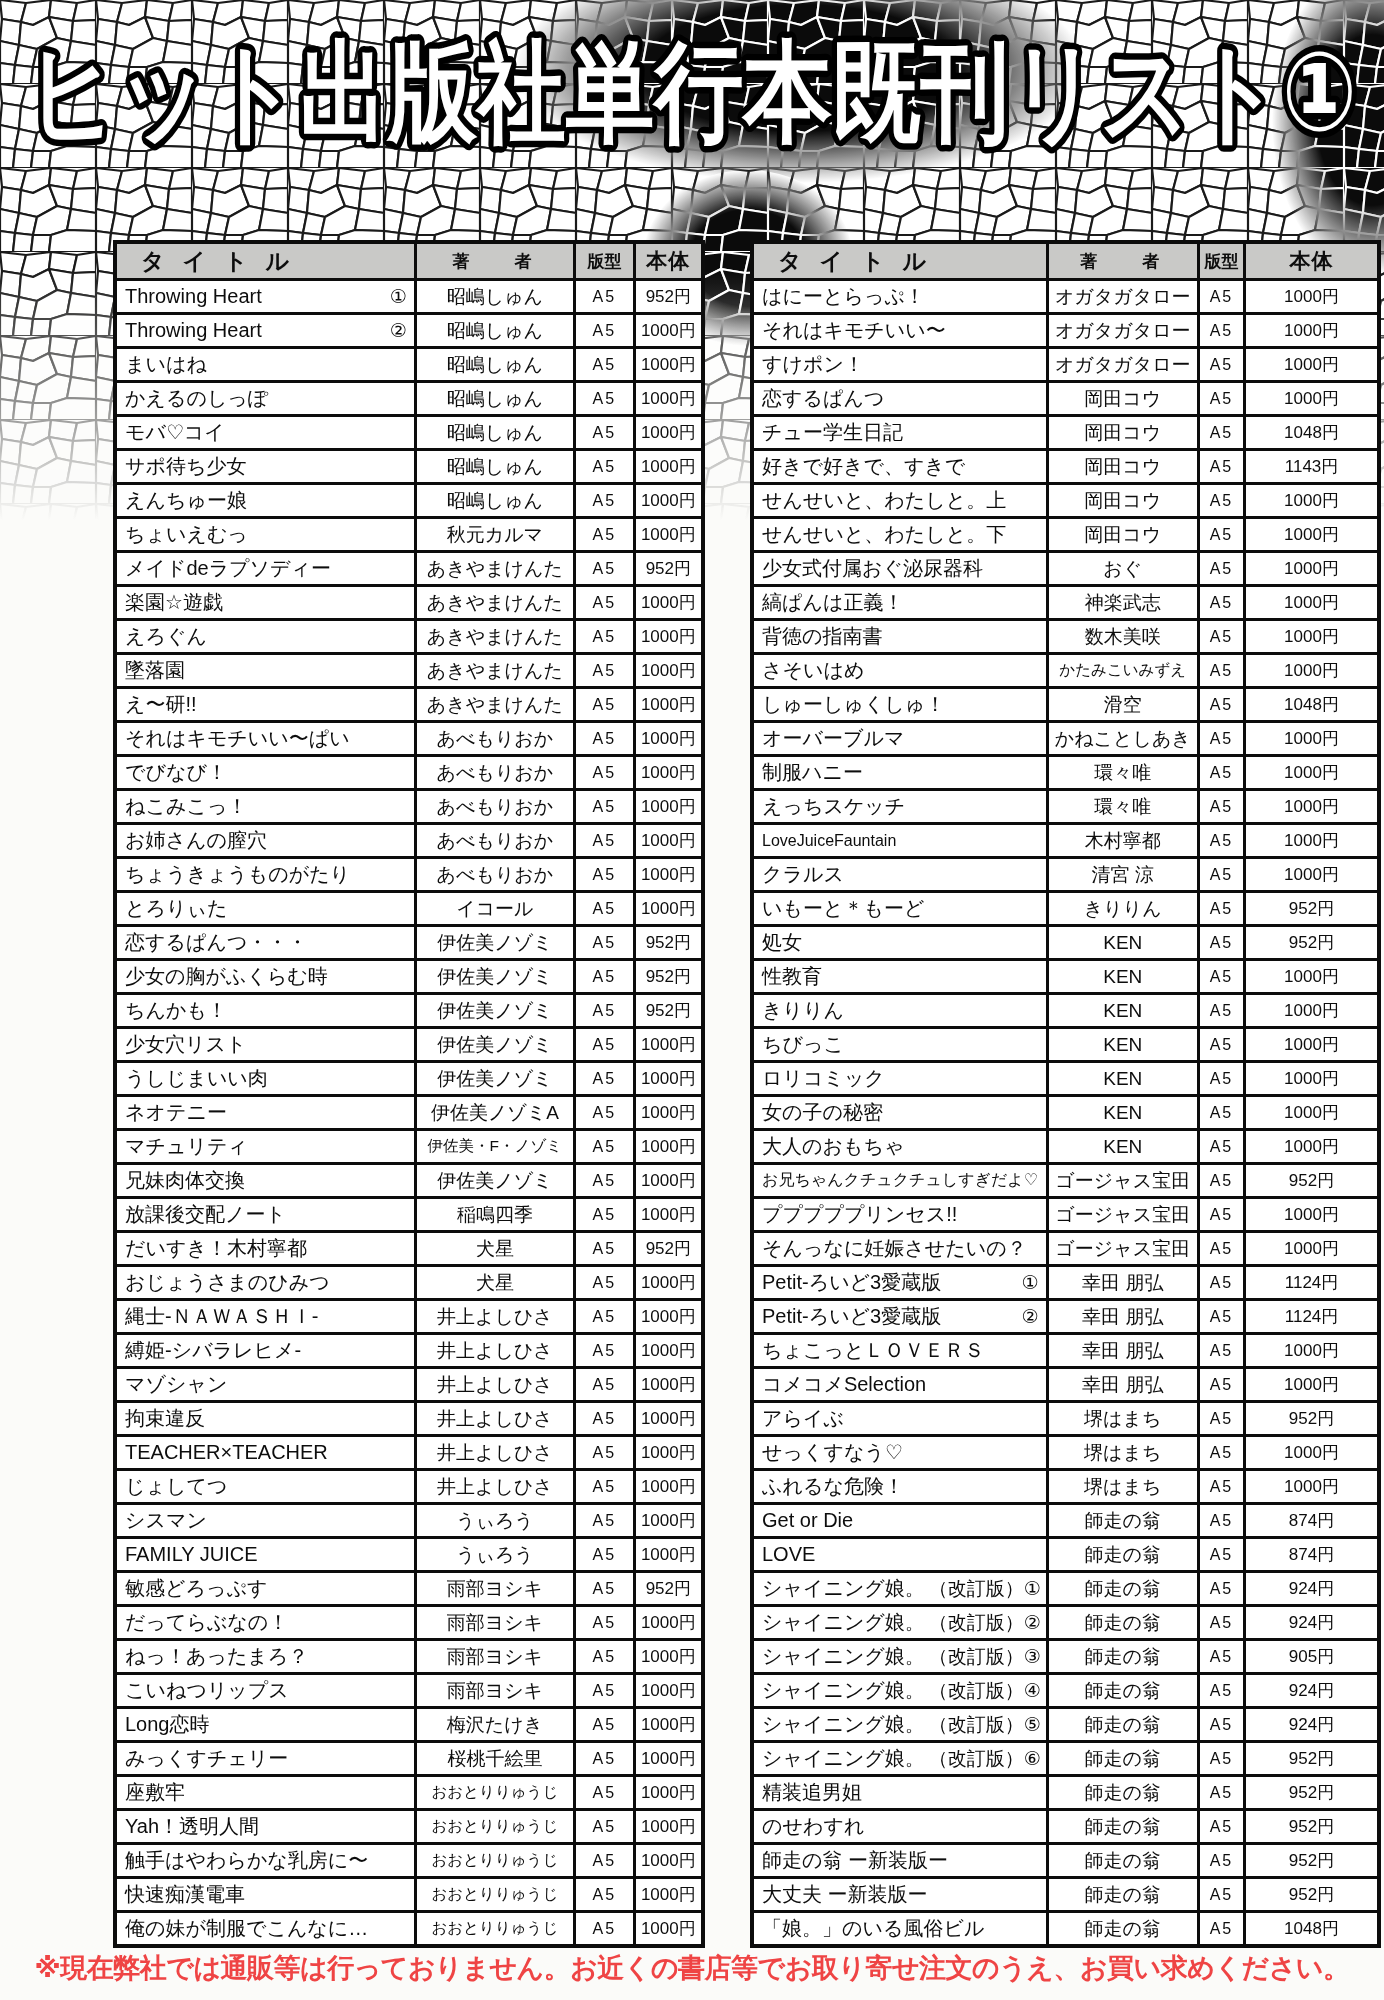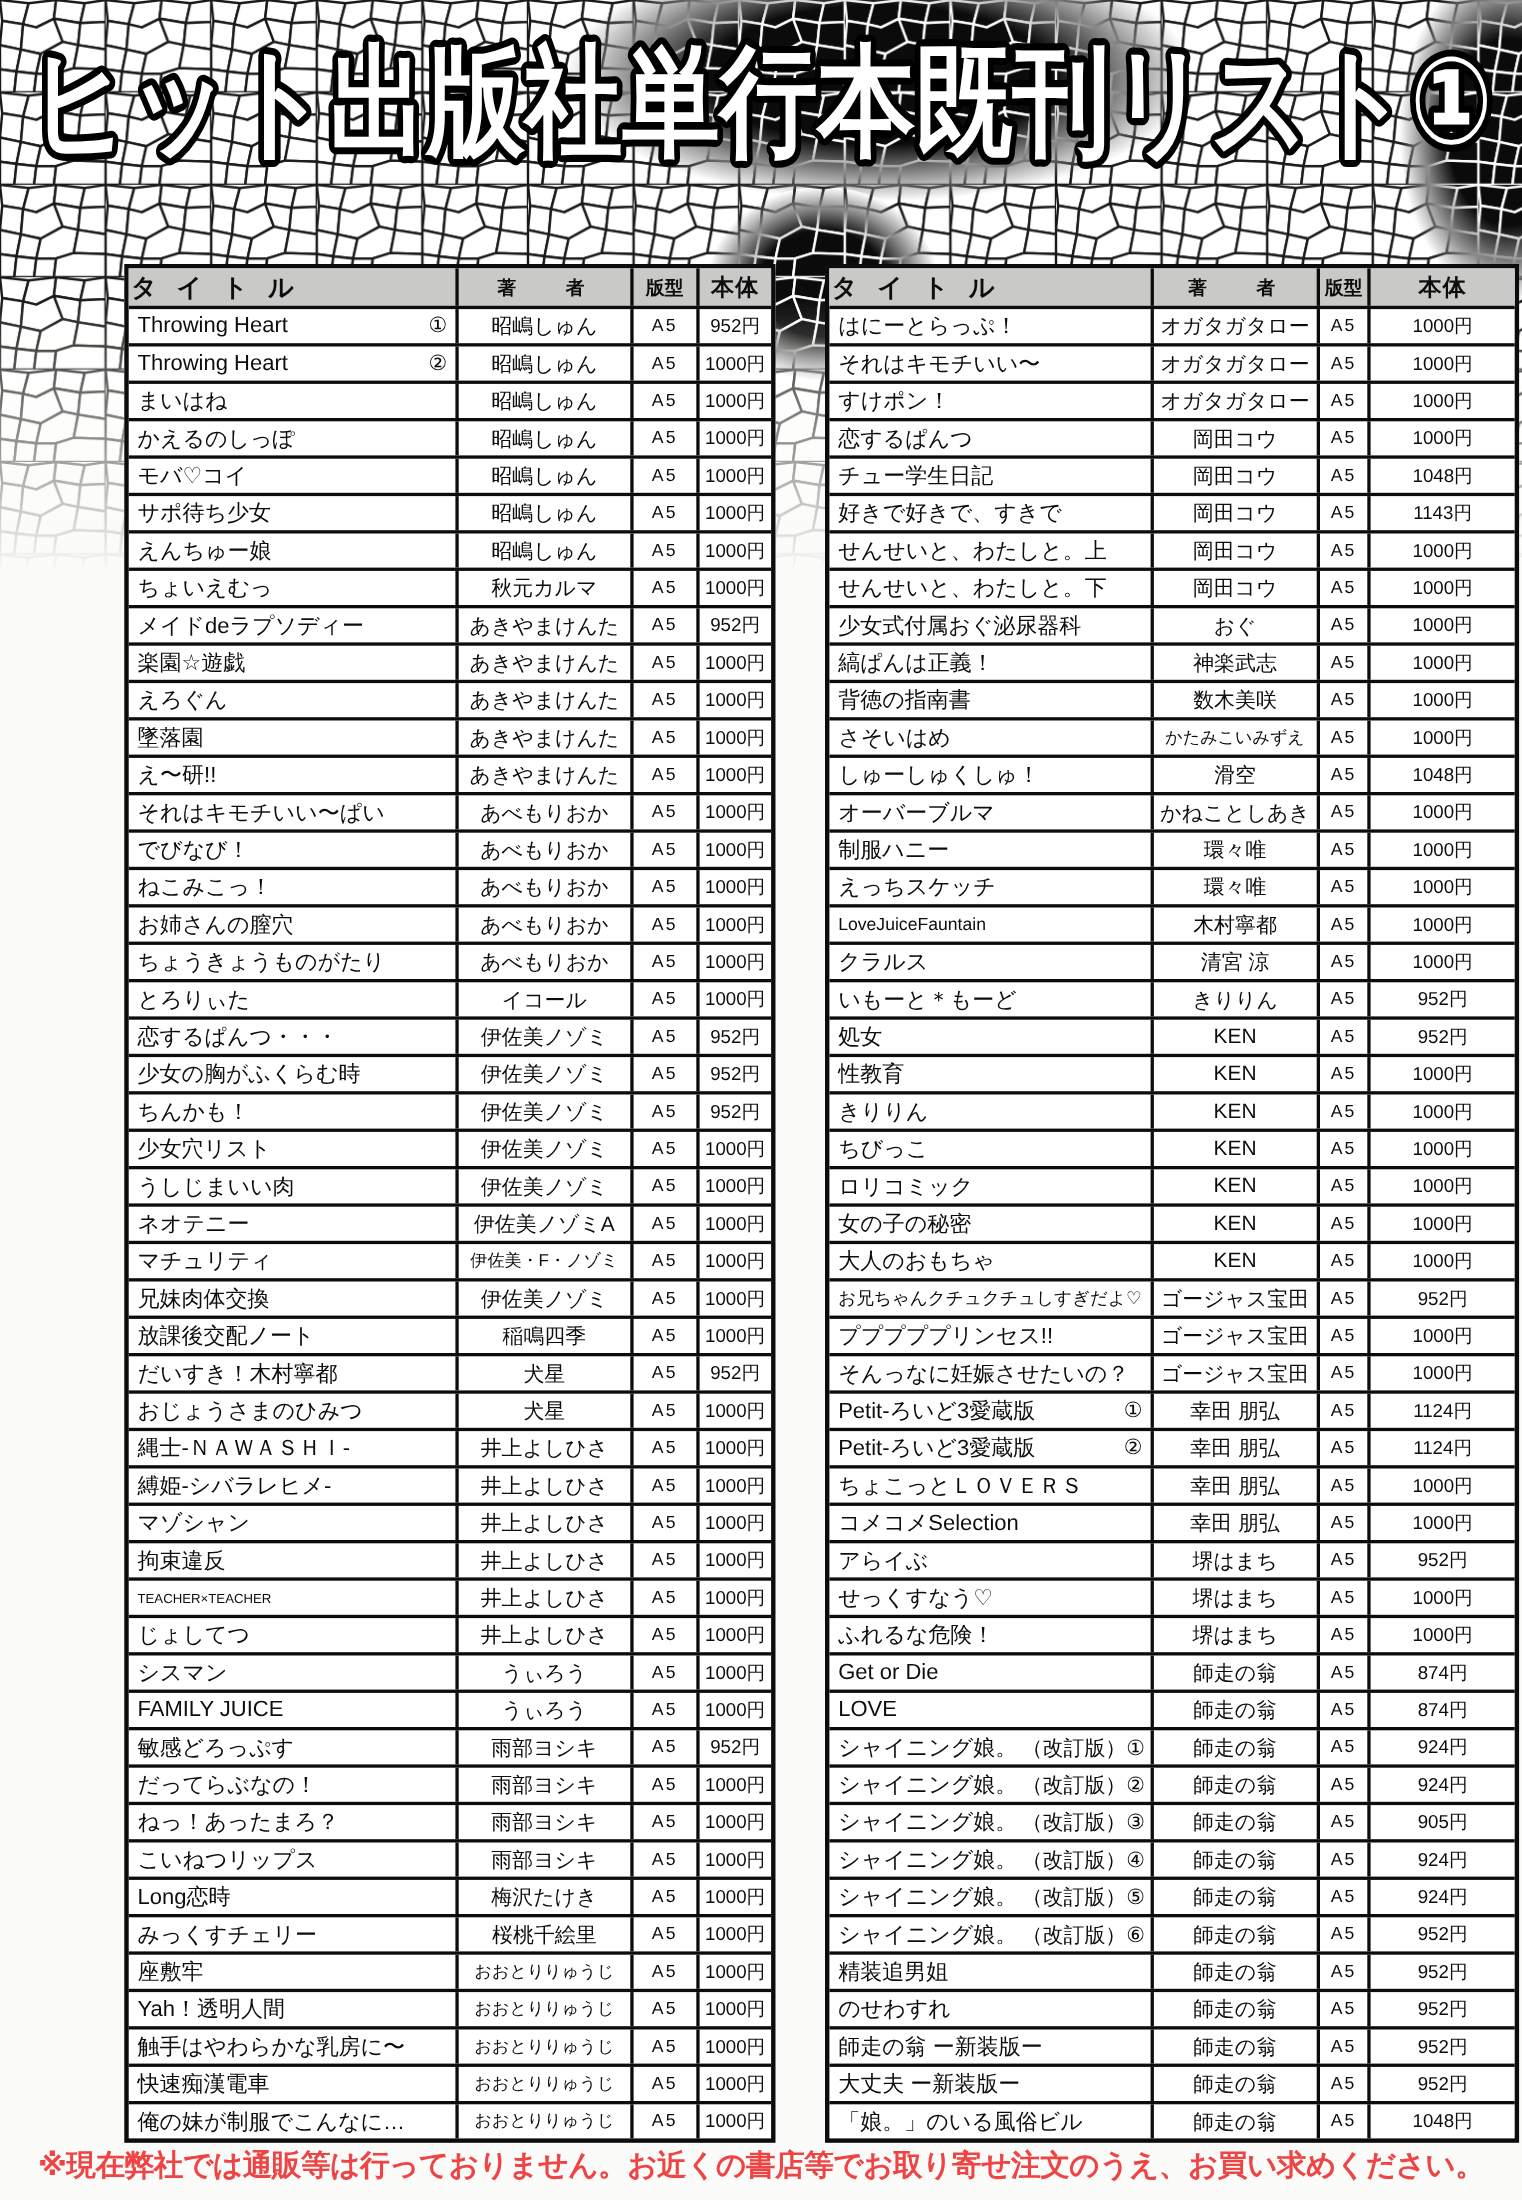--- a/index.html
+++ b/index.html
@@ -43,21 +43,21 @@
   #right-table .c-format{flex:0 0 7.4%}
   #right-table .c-price {flex:1 1 auto}
 
   .c-title{justify-content:space-between;padding:0 7px 0 8px;font-size:20px}
   .c-title .vol{font-size:19px;padding-left:4px}
   .c-author{font-size:19px}
   .c-format{font-size:16px;letter-spacing:2px}
   .c-price{font-size:17px}
 
   .h-cell{font-weight:bold}
-  .h-title{font-size:23px;letter-spacing:18px;justify-content:flex-start;padding-left:2px}
+  .h-title{font-size:23px;letter-spacing:18px;justify-content:flex-start;padding-left:24px}
   .h-author{font-size:17px;letter-spacing:14px;padding-left:8px}
   .h-format{font-size:17px;letter-spacing:0}
   .h-price{font-size:21px;letter-spacing:1px}
 
   .footer-note{
     position:absolute;top:1950px;left:0;width:100%;
     text-align:center;font-size:27px;font-weight:bold;color:#ef4444;
     letter-spacing:-0.5px;
   }
 </style>
@@ -431,21 +431,21 @@
     <div class="cell c-title">
       <span class="t">拘束違反</span>
       <span class="vol"></span>
     </div>
     <div class="cell c-author">井上よしひさ</div>
     <div class="cell c-format">A5</div>
     <div class="cell c-price">1000円</div>
   </div>
       <div class="t-row">
     <div class="cell c-title">
-      <span class="t" style="font-size: 12px; text-align: center;">TEACHER×TEACHER</span>
+      <span class="t" style="font-size: 20px; text-align: center;">TEACHER×TEACHER</span>
       <span class="vol"></span>
     </div>
     <div class="cell c-author">井上よしひさ</div>
     <div class="cell c-format">A5</div>
     <div class="cell c-price">1000円</div>
   </div>
       <div class="t-row">
     <div class="cell c-title">
       <span class="t">じょしてつ</span>
       <span class="vol"></span>

